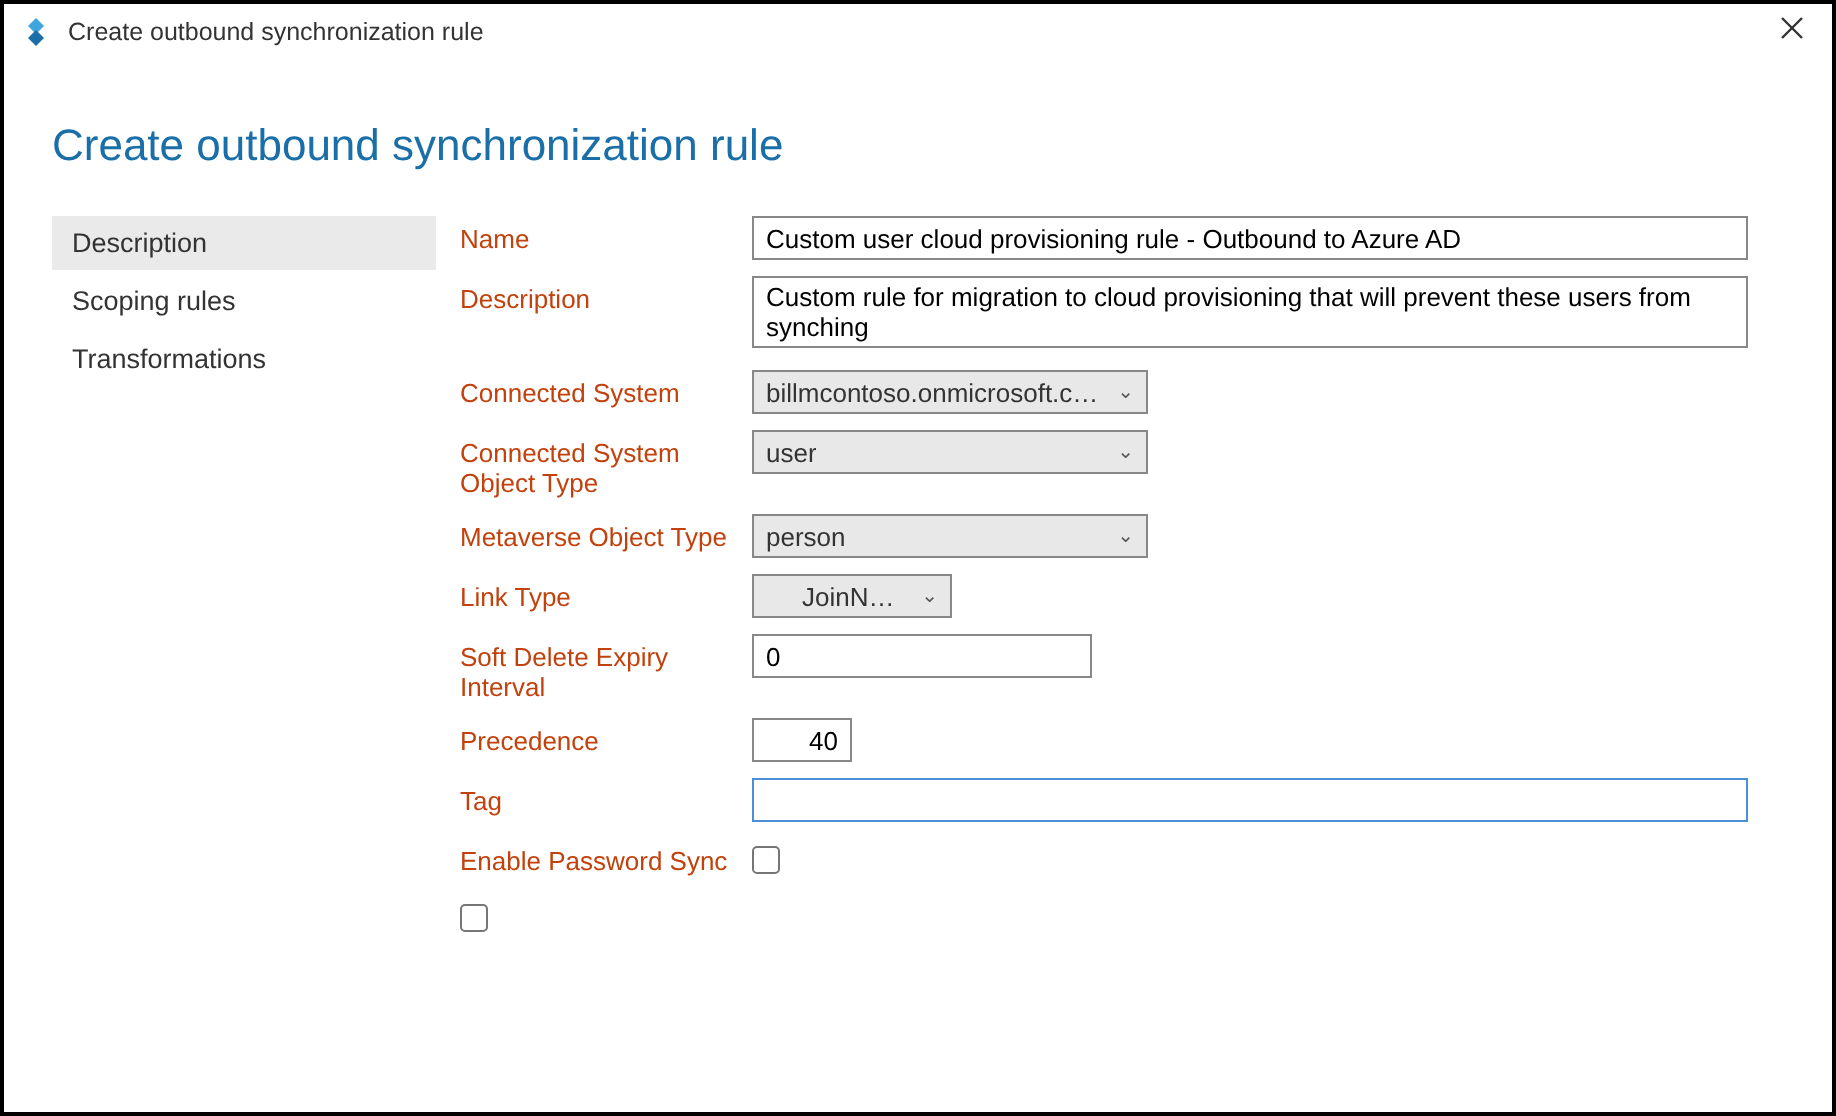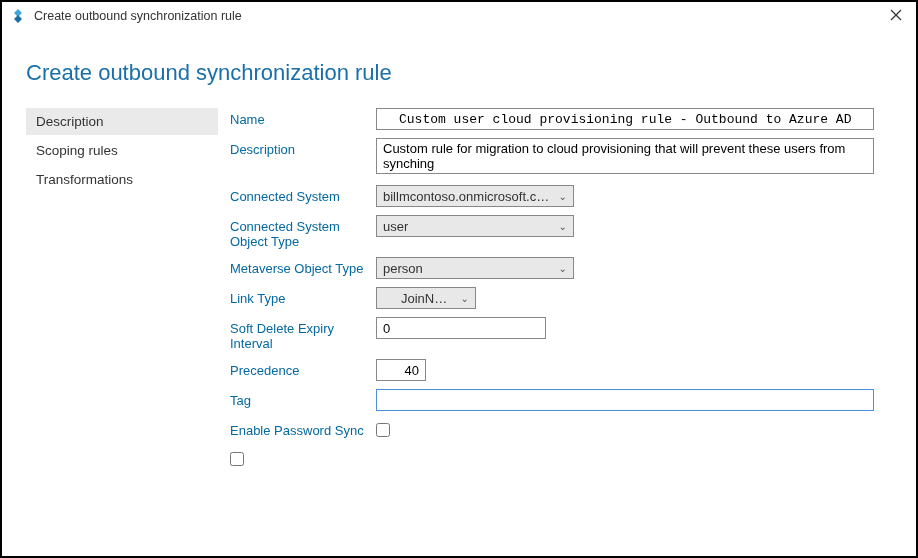--- a/index.html
+++ b/index.html
@@ -78,32 +78,32 @@
   }
   .form-row {
     display: flex;
     align-items: flex-start;
     margin-bottom: 8px;
   }
   .form-row .label {
     width: 146px;
     flex-shrink: 0;
     font-size: 13px;
-    color: #0369a1;
+    color: #c2410c;
     padding-top: 4px;
   }
   .form-row .field {
     flex: 1;
   }
   input[type="text"].wide {
     width: 498px;
     height: 22px;
     border: 1px solid #888;
-    padding: 2px 22px;
-    font-family: Liberation Mono, monospace;
+    padding: 2px 6px;
+    font-family: Liberation Sans, sans-serif;
     font-size: 13px;
     background: #fff;
   }
   textarea.wide {
     width: 498px;
     height: 36px;
     border: 1px solid #888;
     padding: 2px 6px;
     font-family: inherit;
     font-size: 13px;

